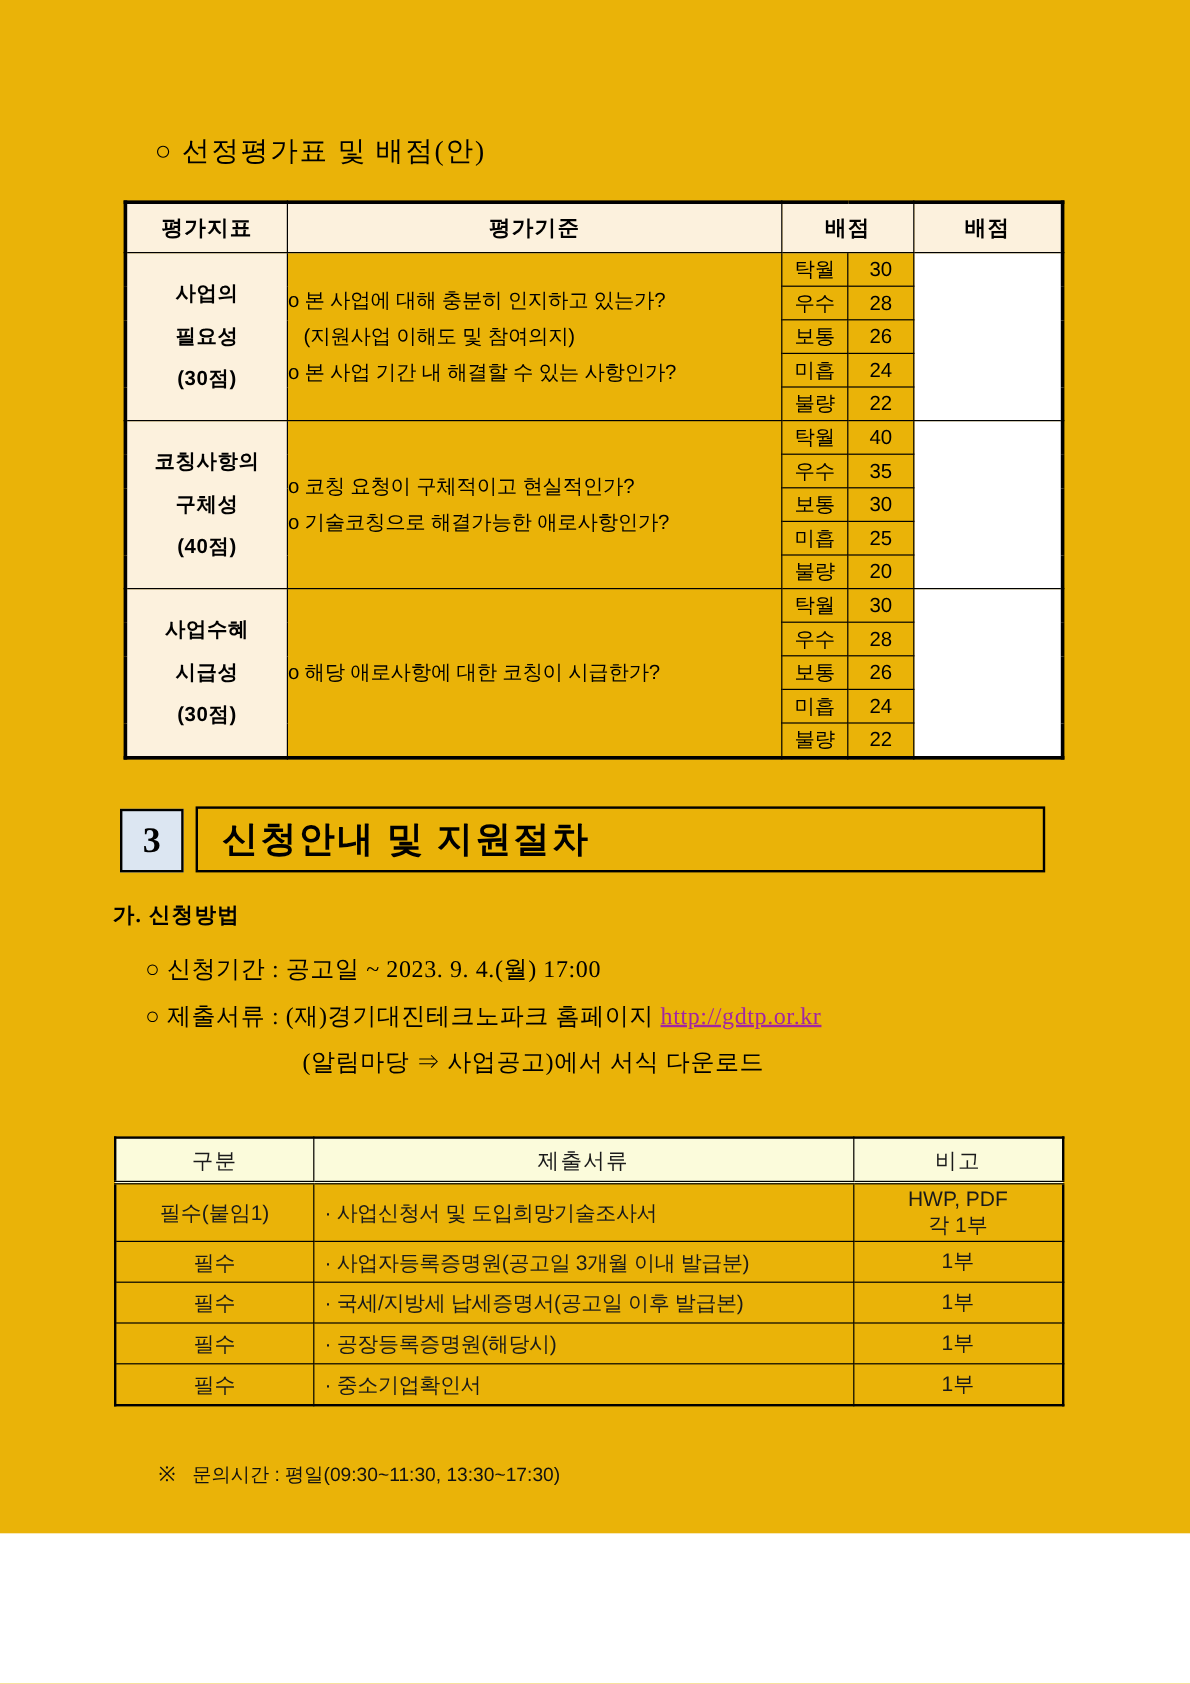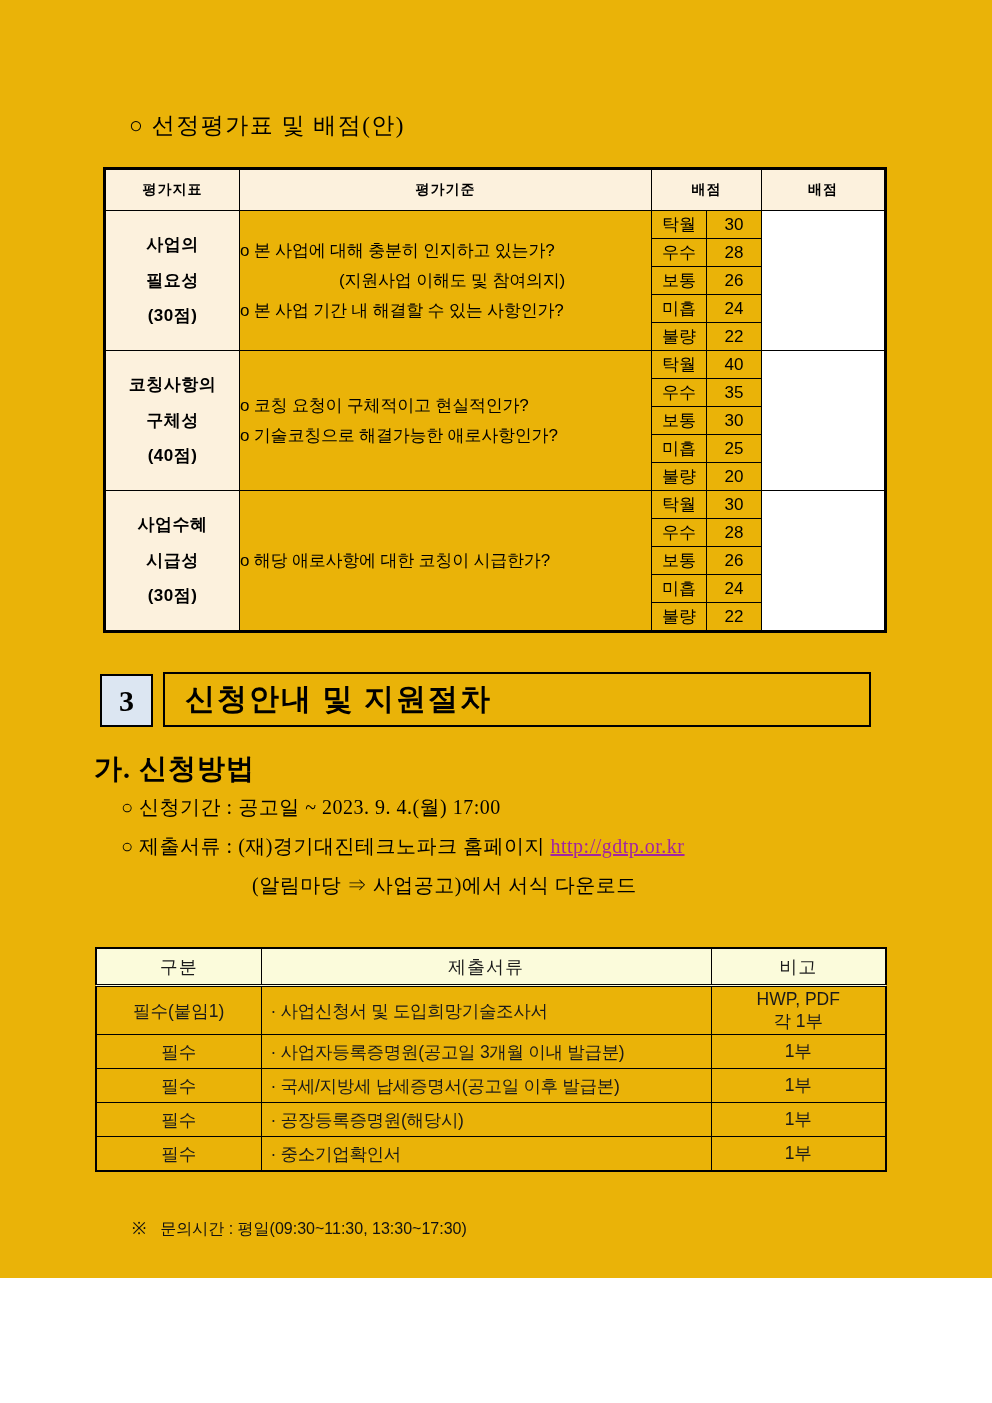--- a/index.html
+++ b/index.html
@@ -17,30 +17,30 @@
 
   
   .eval-table-wrap { position:absolute; left:103px; top:167px; }
   table.eval {
     border-collapse:collapse; table-layout:fixed; width:781px;
     font-family:"Liberation Sans", sans-serif;
     border:3px solid #000;
   }
   table.eval th, table.eval td { border:1px solid #000; padding:0; }
   table.eval th {
-    background:#fcf1dd; font-size:14px; font-weight:bold; height:40px;
+    background:#fcf1dd; font-size:18px; font-weight:bold; height:40px;
     letter-spacing:1px;
   }
   td.ind {
     background:#fcf1dd; text-align:center; font-weight:bold;
     font-size:17px; white-space:pre-line; line-height:2.1; letter-spacing:0.5px;
   }
   td.crit { font-size:17px; padding:0 8px 0 10px; letter-spacing:-0.2px; }
   .crit-line { line-height:30px; }
-  .crit-line.indent { padding-left:13px;text-align:center; }
+  .crit-line.indent { padding-left:13px; }
   td.grade, td.score { text-align:center; font-size:17px; height:27px; }
   td.grade { border-right:1px dotted #777; }
   td.score { border-left:1px dotted #777; }
   tr.sub td.grade, tr.sub td.score { border-top:1px dotted #777; }
   td.entry { background:#fff; }
 
   
   .section-head { position:absolute; left:100px; top:672px; display:flex; align-items:flex-start; }
   .sec-num {
     width:49px; height:49px; background:#dce6f2; border:2px solid #000;
@@ -49,21 +49,21 @@
   }
   .sec-title-box {
     margin-left:10px; width:684px; height:51px; border:2px solid #000;
     display:flex; align-items:center; padding-left:20px;
     font-size:30px; font-weight:bold; letter-spacing:2px;
   }
 
   
   .method-heading {
     position:absolute; left:94px; top:750px;
-    font-size:28px; font-weight:bold; letter-spacing:1px;
+    font-size:18px; font-weight:bold; letter-spacing:1px;
   }
   .bullets { position:absolute; left:121px; top:794px; font-size:20px; letter-spacing:0.5px; }
   .bullet-line { height:39px; }
   .bullet-line.download { padding-left:131px; }
   a.link-blue { color:#2222cc; text-decoration:underline; }
   a.link-purple { color:#a226a2; }
 
   
   .docs-table-wrap { position:absolute; left:95px; top:947px; }
   table.docs {

